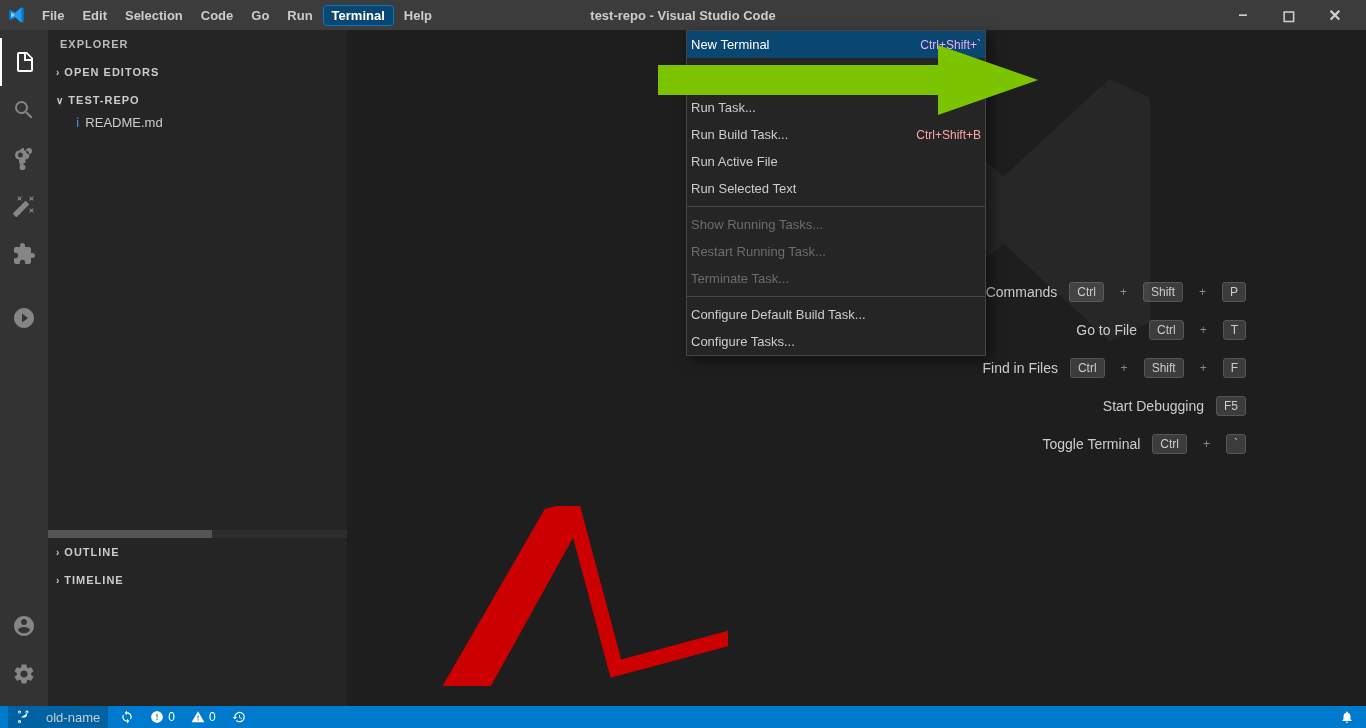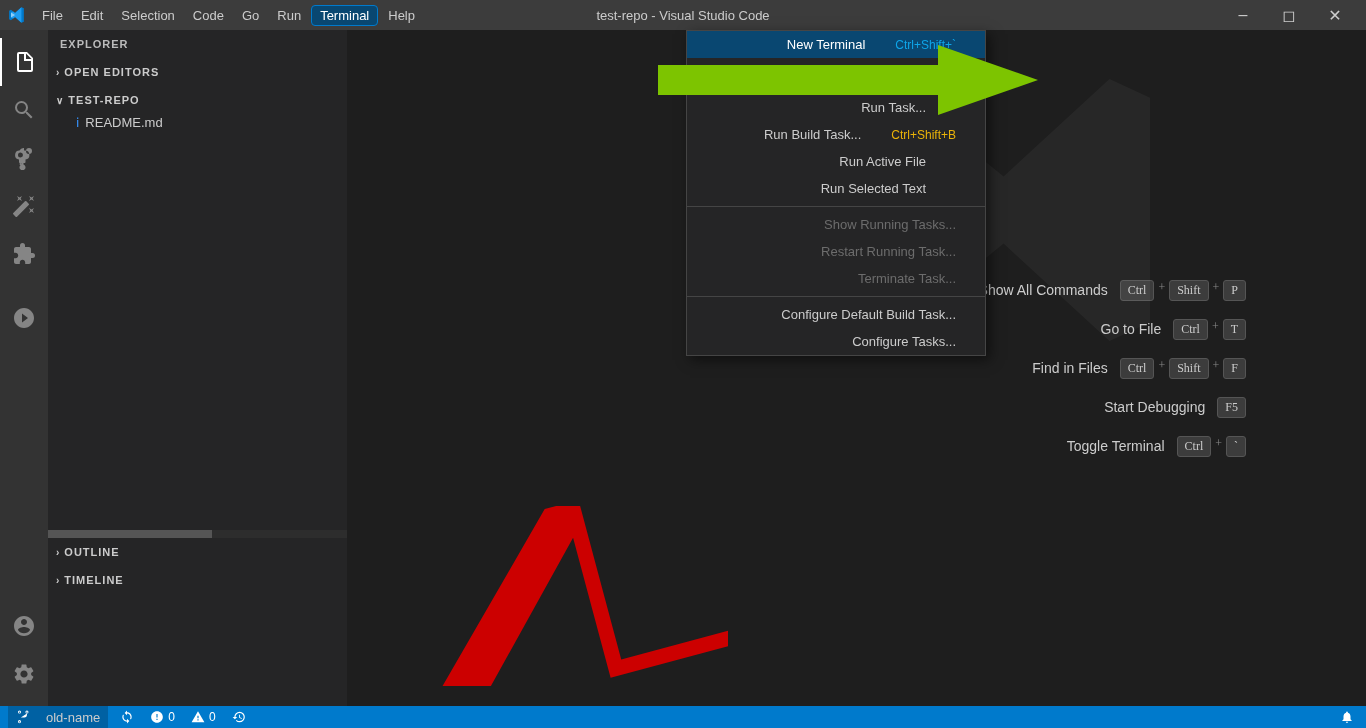--- a/index.html
+++ b/index.html
@@ -17,20 +17,21 @@
     
     .titlebar {
       height: 30px;
       background: #3c3c3c;
       display: flex;
       align-items: center;
       justify-content: space-between;
       padding: 0 8px;
       position: relative;
       z-index: 100;
+      font-weight: bold;
     }
     .titlebar-left {
       display: flex;
       align-items: center;
       gap: 4px;
     }
     .vscode-logo {
       width: 18px;
       height: 18px;
       margin-right: 4px;
@@ -177,46 +178,46 @@
       left: 338px;
       background: #252526;
       border: 1px solid #454545;
       min-width: 300px;
       z-index: 200;
       box-shadow: 4px 4px 12px rgba(0,0,0,0.5);
     }
     .dropdown-item {
       display: flex;
       align-items: center;
-      justify-content: flex-end;
-      padding: 6px 29px;
+      justify-content: space-between;
+      padding: 6px 4px;
       cursor: pointer;
       font-size: 13px;
       color: #cccccc;
     }
     .dropdown-item.highlighted {
       background: #094771;
       color: #ffffff;
     }
     .dropdown-item.disabled {
       color: #6c6c6c;
       cursor: default;
     }
     .dropdown-separator {
       height: 1px;
       background: #454545;
       margin: 4px 0;
     }
     .shortcut {
-      color: #eab308;
+      color: #fca5a5;
       font-size: 12px;
       margin-left: 30px;
     }
     .dropdown-item.highlighted .shortcut {
-      color: #0ea5e9;
+      color: #f0abfc;
     }
 
     
     .welcome-area {
       flex: 1;
       display: flex;
       flex-direction: column;
       align-items: flex-end;
       justify-content: center;
       padding-right: 120px;
@@ -228,23 +229,22 @@
       gap: 12px;
       color: #cccccc;
       font-size: 14px;
     }
     .shortcut-label {
       text-align: right;
       min-width: 200px;
     }
     .key-combo {
       display: flex;
-      align-items: flex-start;
-      gap: 4px;
-      font-family: Liberation Serif, serif;
+      align-items: center;
+      gap: 16px;
     }
     .key {
       background: #3c3c3c;
       border: 1px solid #555;
       border-radius: 3px;
       padding: 2px 7px;
       font-size: 12px;
       color: #cccccc;
     }
     .key-plus {

